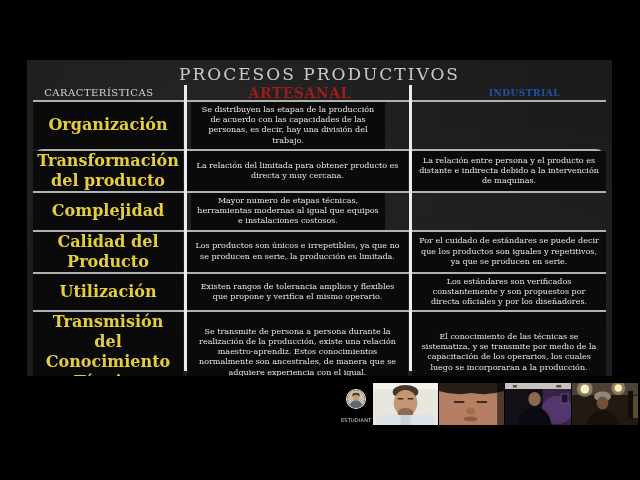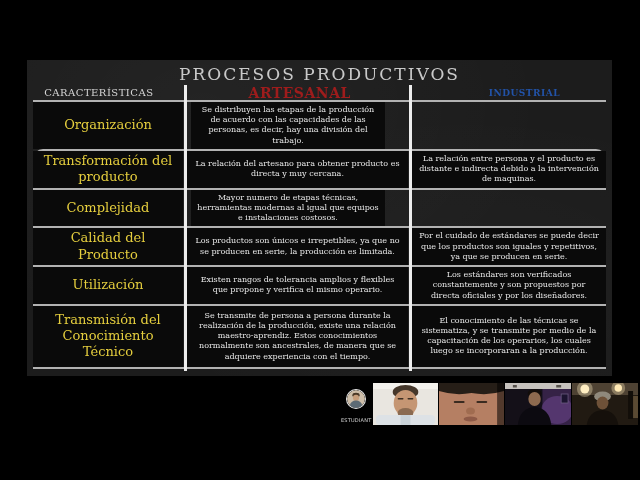--- a/index.html
+++ b/index.html
@@ -30,21 +30,21 @@
   .col-i { width:194px; }
   .hc { text-align:center; font-size:10px; letter-spacing:0.5px; }
   .hc-c { color:#d6d6d6; }
   .hc-a { color:#9e1c1c; font-weight:bold; font-size:14px; }
   .hc-i { color:#2253a8; font-weight:bold; font-size:9px;padding-left:8px; }
   .cell {
     background:#0a0a0a; display:flex; align-items:center; justify-content:center;
     text-align:center; color:#e7e7e7; font-size:8px; line-height:1.28;
     padding:3px 6px;
   }
-  .label-cell { color:#e5ce3e; font-weight:normal; font-size:13px; line-height:1.25;
+  .label-cell { color:#e5ce3e; font-weight:bold; font-size:16px; line-height:1.25;
                 padding:0 8px; }
   .r1 { min-height:46px; } .r2 { min-height:35px;border-radius:10px; } .r3 { min-height:33px; }
   .r4 { min-height:33px; } .r5 { min-height:34px; } .r6 { min-height:65px; }
   .vbar { position:absolute; width:3px; top:25px; bottom:5px; background:#ededed; }
   .vbar-1 { left:157px; } .vbar-2 { left:382px; }
 
   
   .filmstrip { position:absolute; left:340px; top:383px; height:42px; display:flex; }
   .tile { height:42px; position:relative; overflow:hidden; background:#000; }
   .tile + .tile { border-left:1px solid #000; }
@@ -78,21 +78,21 @@
     <div class="t-row r1">
       <div class="col-c cell label-cell">Organización</div>
       <div class="col-sp"></div>
       <div class="col-sp"></div>
       <div class="col-i cell">Se distribuyen las etapas de la producción de acuerdo con las capacidades de las personas, es decir, hay una división del trabajo.</div>
     </div>
 
     <div class="t-row r2">
       <div class="col-c cell label-cell">Transformación del producto</div>
       <div class="col-sp"></div>
-      <div class="col-a cell">La relación del artesano para obtener producto es directa y muy cercana.</div>
+      <div class="col-a cell">La relación del limitada para obtener producto es directa y muy cercana.</div>
       <div class="col-sp"></div>
       <div class="col-i cell">La relación entre persona y el producto es distante e indirecta debido a la intervención de maquinas.</div>
     </div>
 
     <div class="t-row r3">
       <div class="col-c cell label-cell">Complejidad</div>
       <div class="col-sp"></div>
       <div class="col-sp"></div>
       <div class="col-i cell">Mayor numero de etapas  técnicas, herramientas modernas al igual que equipos e instalaciones costosos.</div>
     </div>
@@ -109,21 +109,21 @@
       <div class="col-c cell label-cell">Utilización</div>
       <div class="col-sp"></div>
       <div class="col-a cell">Existen rangos de tolerancia amplios y flexibles que propone y verifica el mismo operario.</div>
       <div class="col-sp"></div>
       <div class="col-i cell">Los estándares son verificados constantemente y son propuestos por directa oficiales y por los diseñadores.</div>
     </div>
 
     <div class="t-row r6">
       <div class="col-c cell label-cell">Transmisión del Conocimiento Técnico</div>
       <div class="col-sp"></div>
-      <div class="col-a cell">Se transmite de persona a persona durante la realización de la producción, existe una relación maestro-aprendiz. Estos conocimientos normalmente son ancestrales, de manera que se adquiere experiencia con el tiempo.</div>
+      <div class="col-a cell">Se transmite de persona a persona durante la realización de la producción, existe una relación maestro-aprendiz. Estos conocimientos normalmente son ancestrales, de manera que se adquiere experiencia con el igual.</div>
       <div class="col-sp"></div>
       <div class="col-i cell">El conocimiento de las  técnicas se sistematiza, y se transmite por medio de la capacitación de los operarios, los cuales luego se incorporaran a la producción.</div>
     </div>
   </div>
 
   <div class="vbar vbar-1"></div>
   <div class="vbar vbar-2"></div>
 </div>
 
 <div class="filmstrip">

